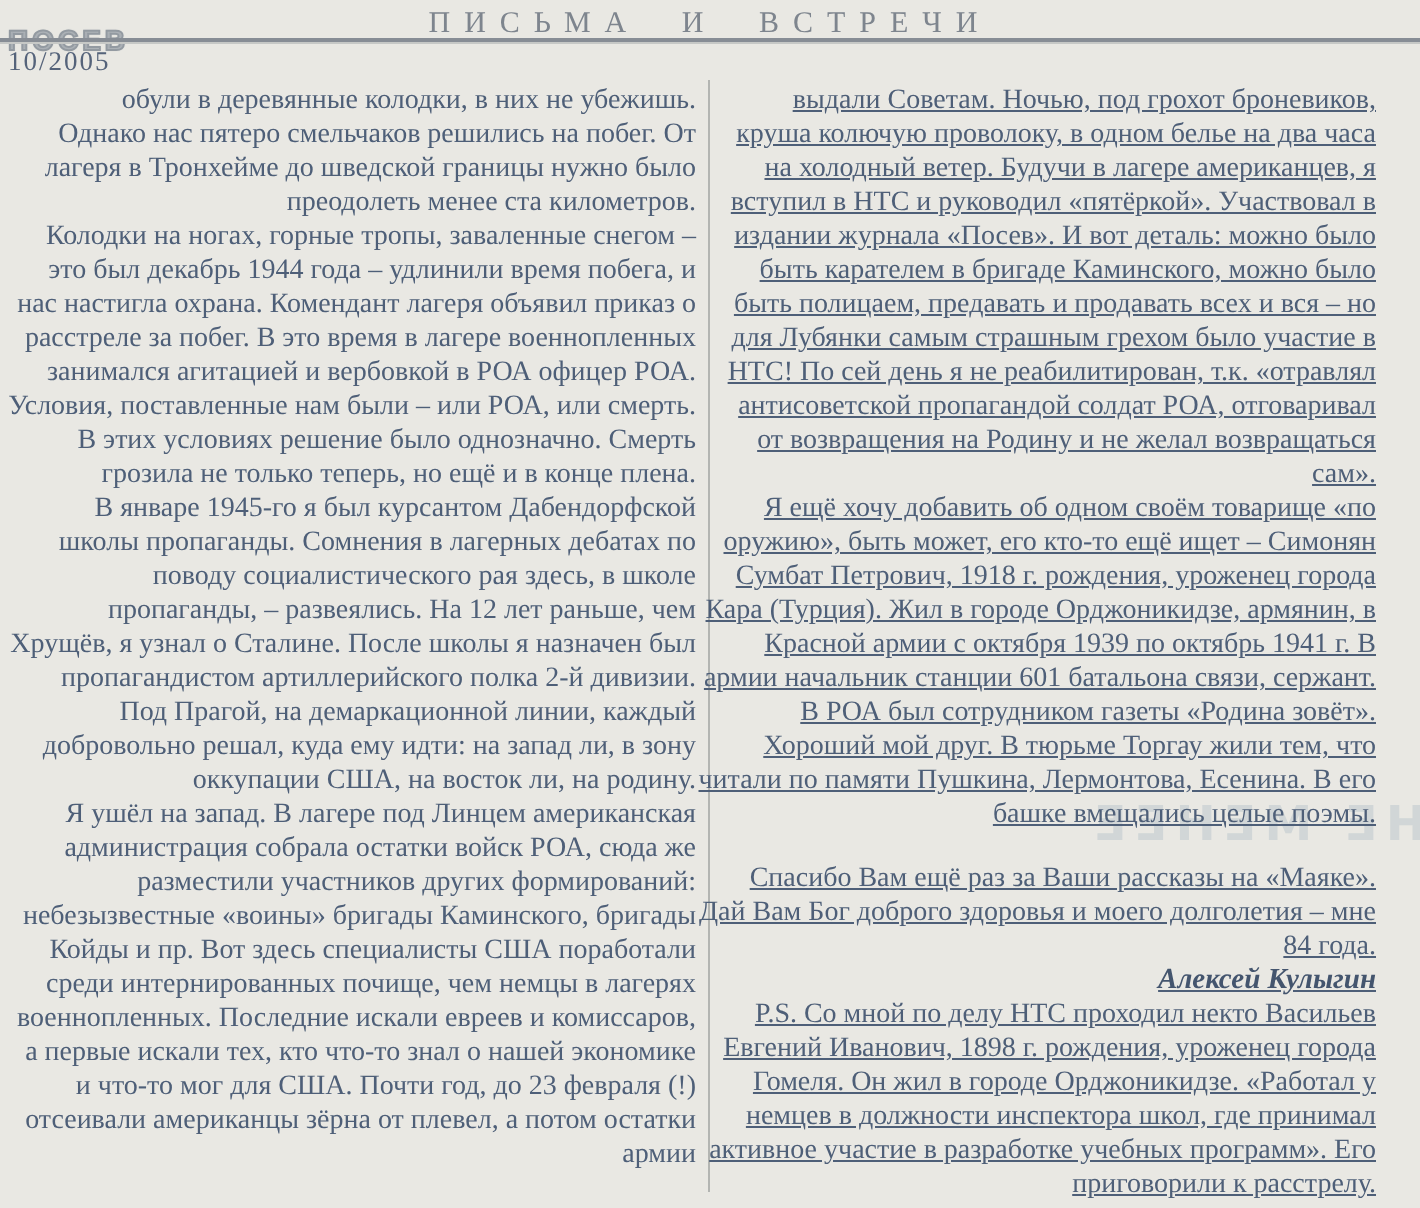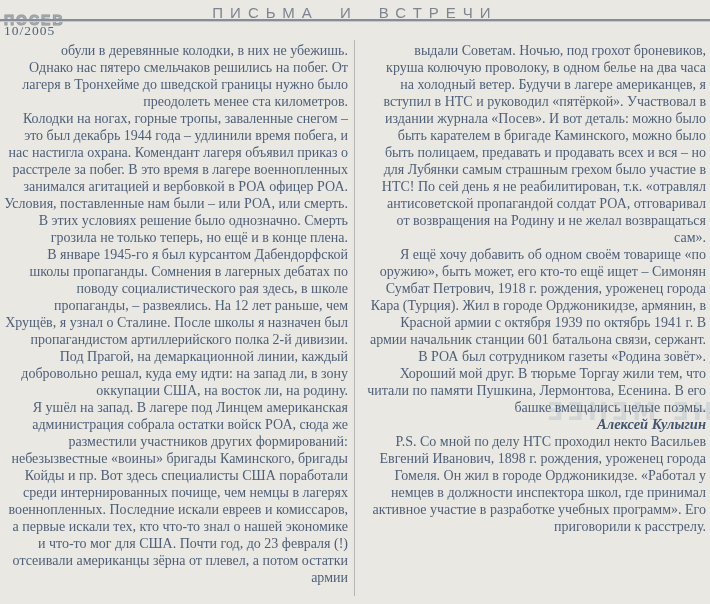--- a/index.html
+++ b/index.html
@@ -16,21 +16,21 @@
     position:absolute;top:12px;left:4px;
     font-family:Liberation Sans, sans-serif;
     font-weight:bold;font-size:14px;letter-spacing:2px;
     color:transparent;
     -webkit-text-stroke:1px #939aa1;
     text-shadow:0 0 1px #a6acb2;
   }
   .section-title{
     position:absolute;top:4px;left:0;width:710px;
     text-align:center;
-    font-family:Liberation Sans, sans-serif;
+    font-family:Liberation Serif, serif;
     font-size:15px;letter-spacing:7px;word-spacing:10px;
     color:#7e858e;
   }
   .head-rule{
     position:absolute;top:19px;left:0;width:710px;height:2px;
     background:#878d95;
     border-bottom:1px solid #c6c8c6;
   }
   .issue{
     position:absolute;top:23px;left:4px;
@@ -40,21 +40,21 @@
   .page-body{
     position:absolute;top:40px;left:0;width:710px;height:562px;
     overflow:hidden;
   }
   .col{
     position:absolute;top:2px;
     text-align:justify;
     font-size:14px;line-height:17px;
   }
   .col-left{left:4px;width:344px;}
-  .col-right{left:362px;width:344px;}
+  .col-right{left:344px;width:344px;text-decoration:underline;}
   .col p{margin:0;text-indent:16px;text-align:right;}
   .col p.no-indent{text-indent:0;margin-left:12px;}
   .col p.gap-above{margin-top:15px;}
   .col-divider{
     position:absolute;top:40px;left:354px;width:1px;height:556px;
     background:#b3b5b2;
   }
   
   .signature{
     margin:3px 0 1px 0;
@@ -92,17 +92,18 @@
   <div class="col col-left">
     <p class="no-indent">обули в деревянные колодки, в них не убежишь. Однако нас пятеро смельчаков решились на побег. От лагеря в Тронхейме до шведской границы нужно было преодолеть менее ста километров.</p>
     <p>Колодки на ногах, горные тропы, заваленные снегом – это был декабрь 1944 года – удлинили время побега, и нас настигла охрана. Комендант лагеря объявил приказ о расстреле за побег. В это время в лагере военнопленных занимался агитацией и вербовкой в РОА офицер РОА. Условия, поставленные нам были – или РОА, или смерть. В этих условиях решение было однозначно. Смерть грозила не только теперь, но ещё и в конце плена.</p>
     <p>В январе 1945-го я был курсантом Дабендорфской школы пропаганды. Сомнения в лагерных дебатах по поводу социалистического рая здесь, в школе пропаганды, – развеялись. На 12 лет раньше, чем Хрущёв, я узнал о Сталине. После школы я назначен был пропагандистом артиллерийского полка 2-й дивизии. Под Прагой, на демаркационной линии, каждый добровольно решал, куда ему идти: на запад ли, в зону оккупации США, на восток ли, на родину.</p>
     <p>Я ушёл на запад. В лагере под Линцем американская администрация собрала остатки войск РОА, сюда же разместили участников других формирований: небезызвестные «воины» бригады Каминского, бригады Койды и пр. Вот здесь специалисты США поработали среди интернированных почище, чем немцы в лагерях военнопленных. Последние искали евреев и комиссаров, а первые искали тех, кто что-то знал о нашей экономике и что-то мог для США. Почти год, до 23 февраля (!) отсеивали американцы зёрна от плевел, а потом остатки армии</p>
   </div>
 
   <div class="col col-right">
     <p class="no-indent">выдали Советам. Ночью, под грохот броневиков, круша колючую проволоку, в одном белье на два часа на холодный ветер. Будучи в лагере американцев, я вступил в НТС и руководил «пятёркой». Участвовал в издании журнала «Посев». И вот деталь: можно было быть карателем в бригаде Каминского, можно было быть полицаем, предавать и продавать всех и вся – но для Лубянки самым страшным грехом было участие в НТС! По сей день я не реабилитирован, т.к. «отравлял антисоветской пропагандой солдат РОА, отговаривал от возвращения на Родину и не желал возвращаться сам».</p>
     <p>Я ещё хочу добавить об одном своём товарище «по оружию», быть может, его кто-то ещё ищет – Симонян Сумбат Петрович, 1918 г. рождения, уроженец города Кара (Турция). Жил в городе Орджоникидзе, армянин, в Красной армии с октября 1939 по октябрь 1941 г. В армии начальник станции 601 батальона связи, сержант. В РОА был сотрудником газеты «Родина зовёт». Хороший мой друг. В тюрьме Торгау жили тем, что читали по памяти Пушкина, Лермонтова, Есенина. В его башке вмещались целые поэмы.</p>
+    <p class="gap-above">Спасибо Вам ещё раз за Ваши рассказы на «Маяке». Дай Вам Бог доброго здоровья и моего долголетия – мне 84 года.</p>
     <p class="signature no-indent">Алексей Кулыгин</p>
     <p>P.S. Со мной по делу НТС проходил некто Васильев Евгений Иванович, 1898 г. рождения, уроженец города Гомеля. Он жил в городе Орджоникидзе. «Работал у немцев в должности инспектора школ, где принимал активное участие в разработке учебных программ». Его приговорили к расстрелу.</p>
   </div>
 
 </div>
 
 </body></html>

